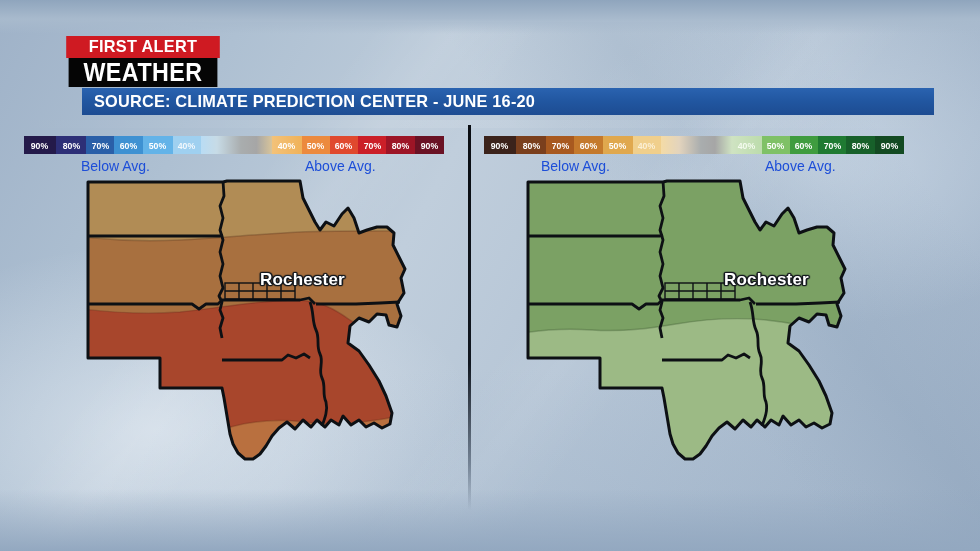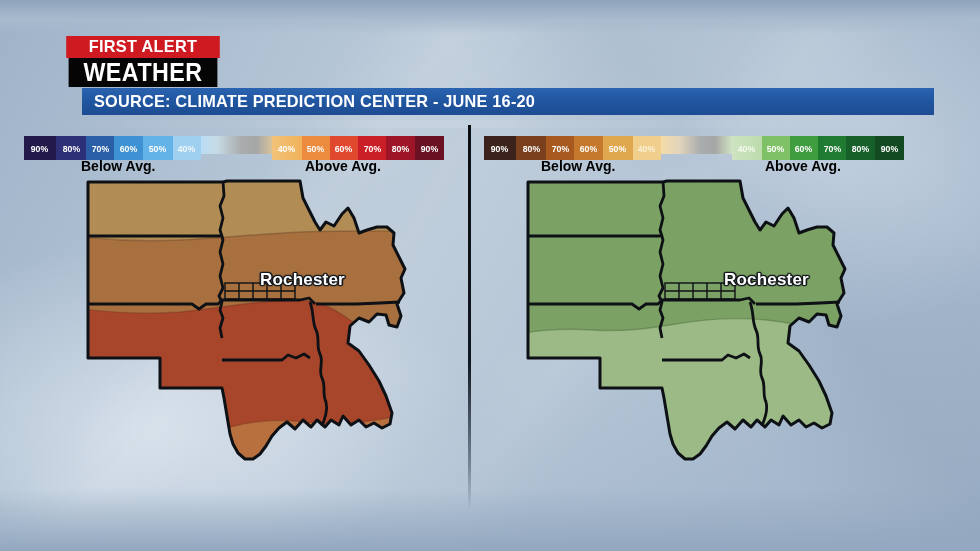--- a/index.html
+++ b/index.html
@@ -73,29 +73,29 @@
   }
 
   
   .divider{
     position:absolute;left:468px;top:125px;width:3px;height:385px;
     background:linear-gradient(180deg,#0a0d12 0%,#121821 62%,rgba(60,75,95,.55) 88%,rgba(120,140,165,0) 100%);
   }
 
   
   .legend{position:absolute;height:18px;display:flex;}
-  .legend .seg{height:24px;display:flex;align-items:center;justify-content:center;}
+  .legend .seg{height:18px;display:flex;align-items:center;justify-content:center;}
   .legend .seg span{
     color:#ffffff;font-size:9.5px;font-weight:bold;letter-spacing:0;
     transform:scaleX(.92);
   }
   .legend .pad{height:18px;}
   .legend-labels{position:absolute;height:18px;}
   .legend-labels .lab{
-    position:absolute;font-size:14px;font-weight:bold;color:#000000;white-space:nowrap;
+    position:absolute;font-size:14px;font-weight:normal;color:#1d4ed8;white-space:nowrap;
   }
 
   
   .map-wrap{position:absolute;}
   .map-title{
     position:absolute;font-size:33px;font-weight:bold;color:#0c0f13;
     letter-spacing:-.3px;white-space:nowrap;
   }
   .city-label{
     position:absolute;font-size:17px;font-weight:bold;color:#ffffff;

